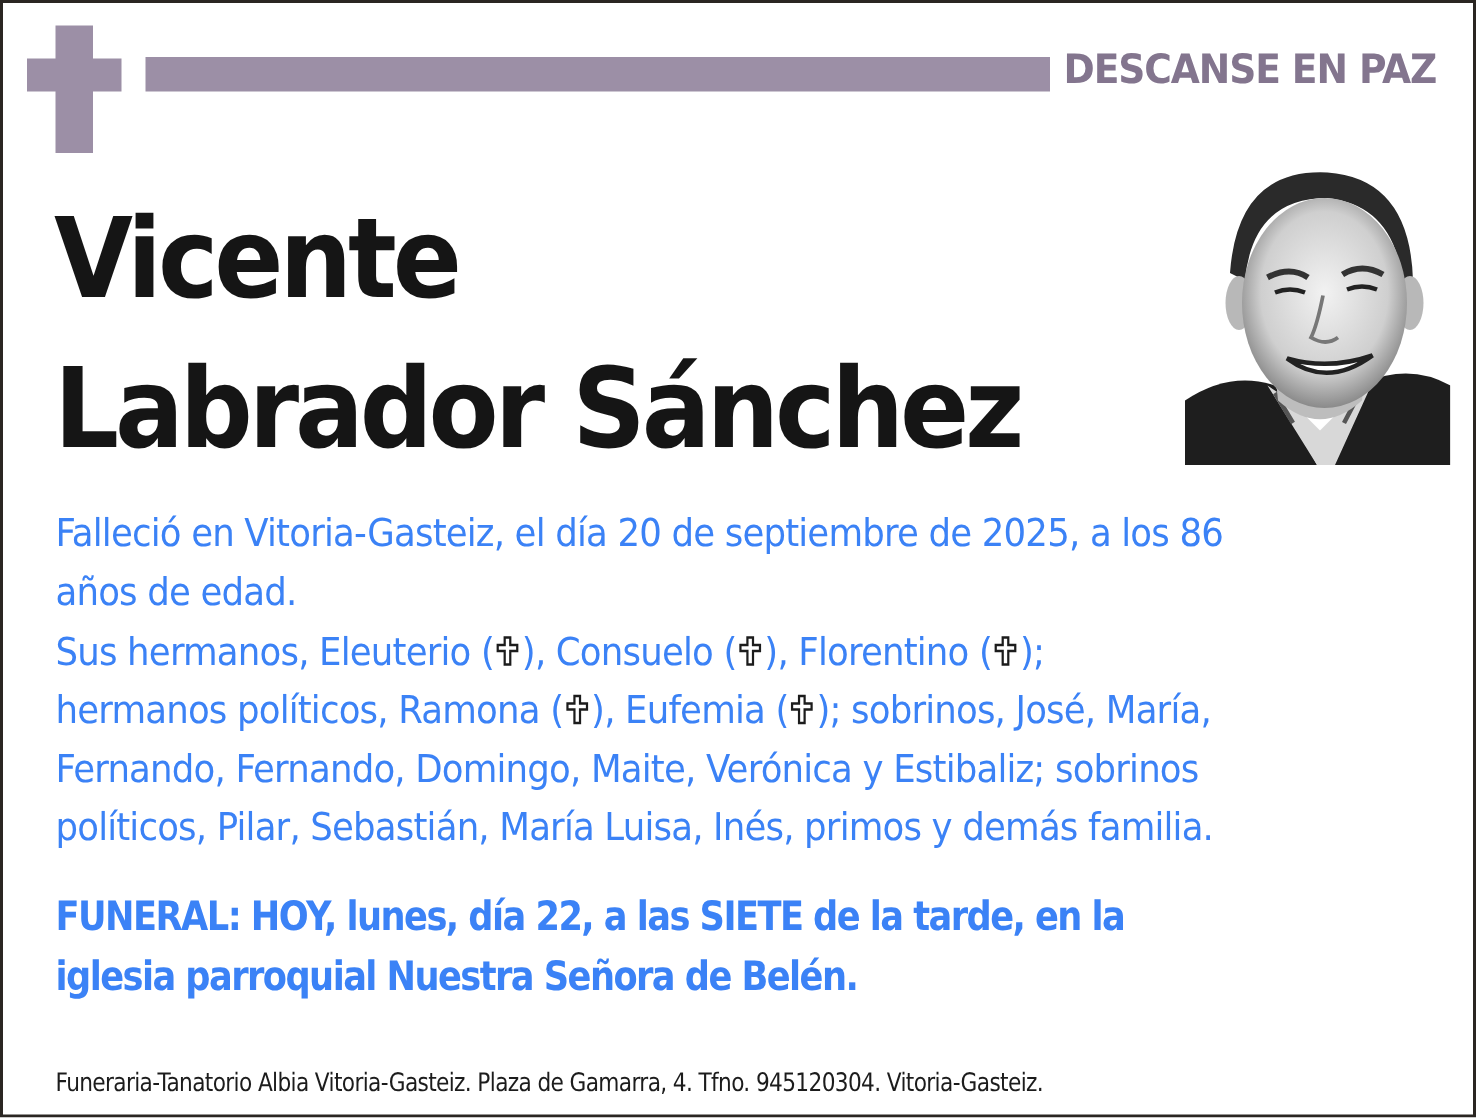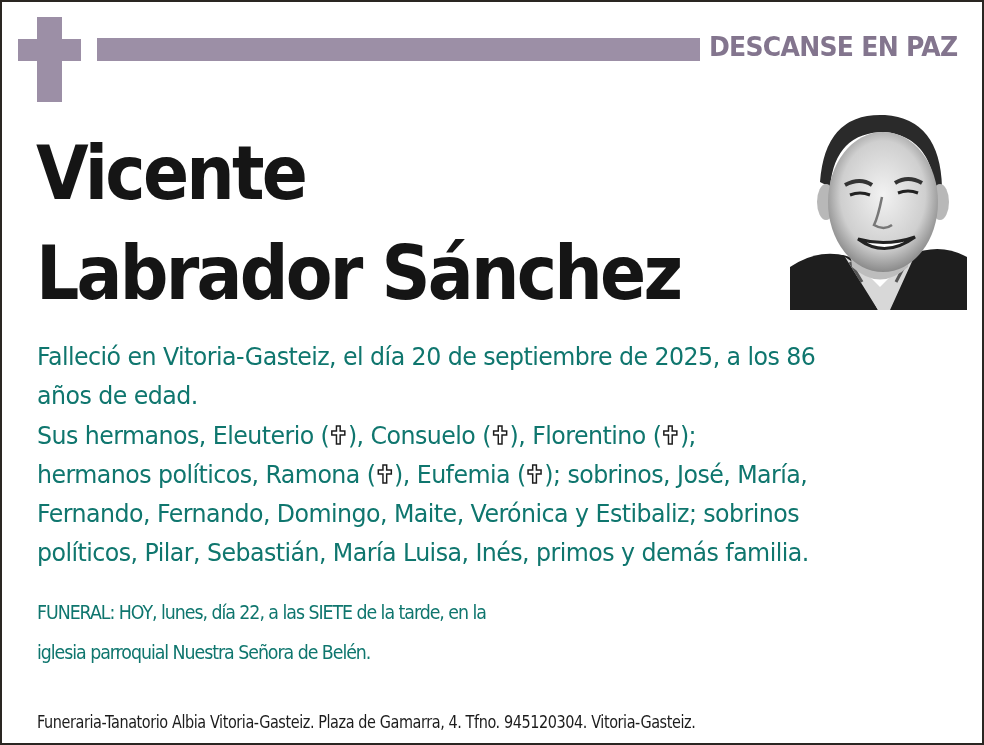--- a/index.html
+++ b/index.html
@@ -80,29 +80,29 @@
     }
     
     .para {
       position: absolute;
       left: 37px;
       width: 930px;
       font-family: "DejaVu Sans", sans-serif;
       font-size: 25.5px;
       line-height: 39px;
       letter-spacing: -0.6px;
-      color: #0f766e;
+      color: #3b82f6;
     }
     .para .ln { display: block; white-space: nowrap; transform: scaleX(0.93); transform-origin: left center; }
     .p1 { top: 337px; }
     .p2 { top: 416px; }
     .p3 {
       top: 592px;
-      font-weight: normal;
-      font-size: 20px;
+      font-weight: bold;
+      font-size: 27px;
       line-height: 40px;
       letter-spacing: -1.2px;
     }
     .p3 .ln { transform: scaleX(0.87); }
     .cross-glyph {
       display: inline-block;
       vertical-align: -2px;
       width: 18px; height: 22px;
       margin: 0 1px;
     }

